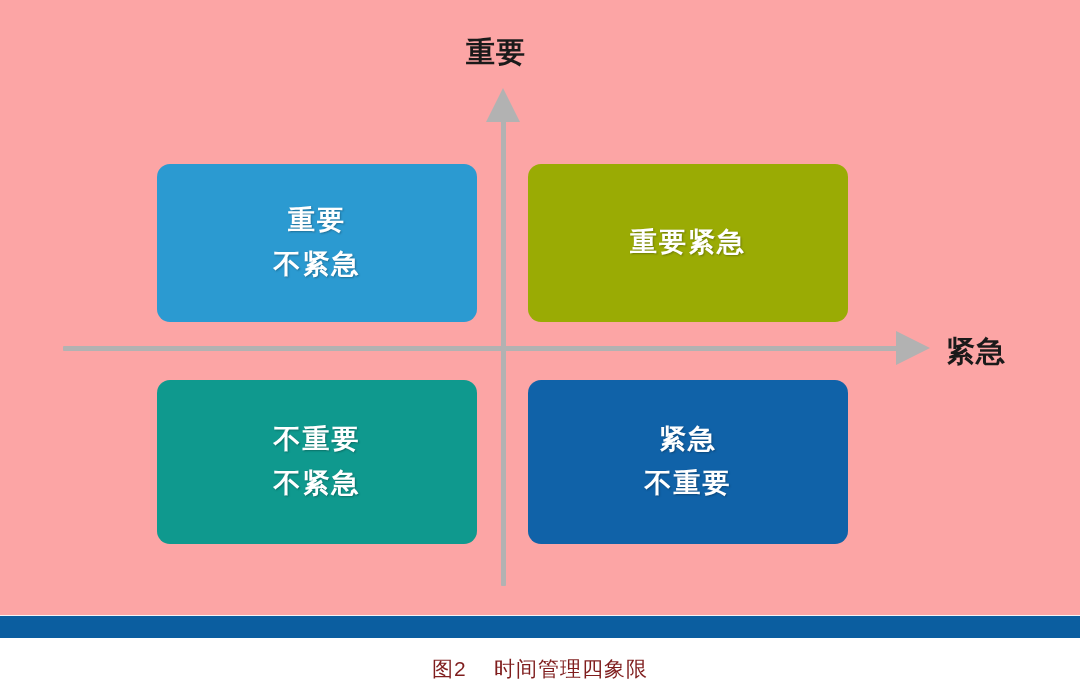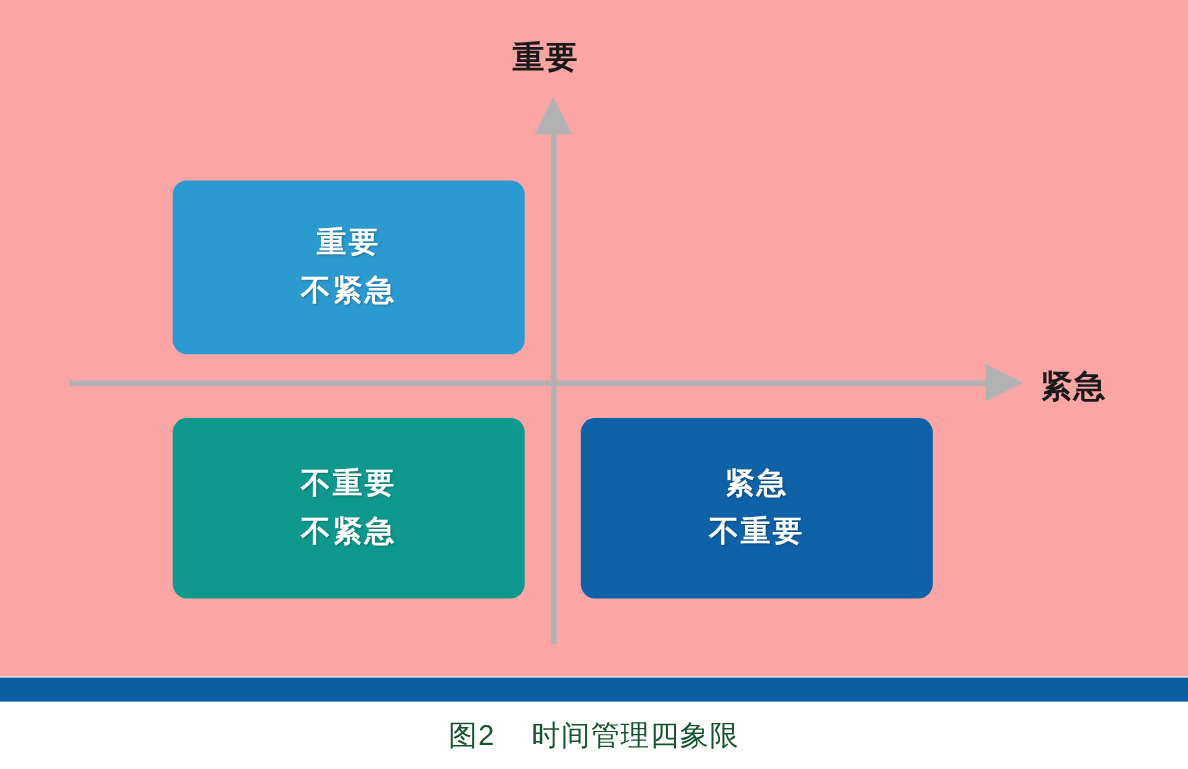--- a/index.html
+++ b/index.html
@@ -163,22 +163,22 @@
     left: 0;
     top: 638px;
     width: 1080px;
     height: 61px;
     background: #ffffff;
     display: flex;
     align-items: center;
     justify-content: center;
   }
   #caption {
-    color: #14532d;
-    font-size: 26px;
+    color: #7f1d1d;
+    font-size: 21px;
     letter-spacing: 1px;
     white-space: pre;
   }
 </style>
 </head>
 <body>
 
 <div id="page">
 
   <div id="diagram">
@@ -189,20 +189,23 @@
     <div class="axis-v-head"></div>
 
     <div class="axis-label" id="label-top">重要</div>
     <div class="axis-label" id="label-right">紧急</div>
 
     <div class="quad" id="quad-important-noturgent">
       <span class="quad-line">重要</span>
       <span class="quad-line">不紧急</span>
     </div>
 
+    <div class="quad" id="quad-important-urgent">
+      <span class="quad-line">重要紧急</span>
+    </div>
 
     <div class="quad" id="quad-notimportant-noturgent">
       <span class="quad-line">不重要</span>
       <span class="quad-line">不紧急</span>
     </div>
 
     <div class="quad" id="quad-urgent-notimportant">
       <span class="quad-line">紧急</span>
       <span class="quad-line">不重要</span>
     </div>

